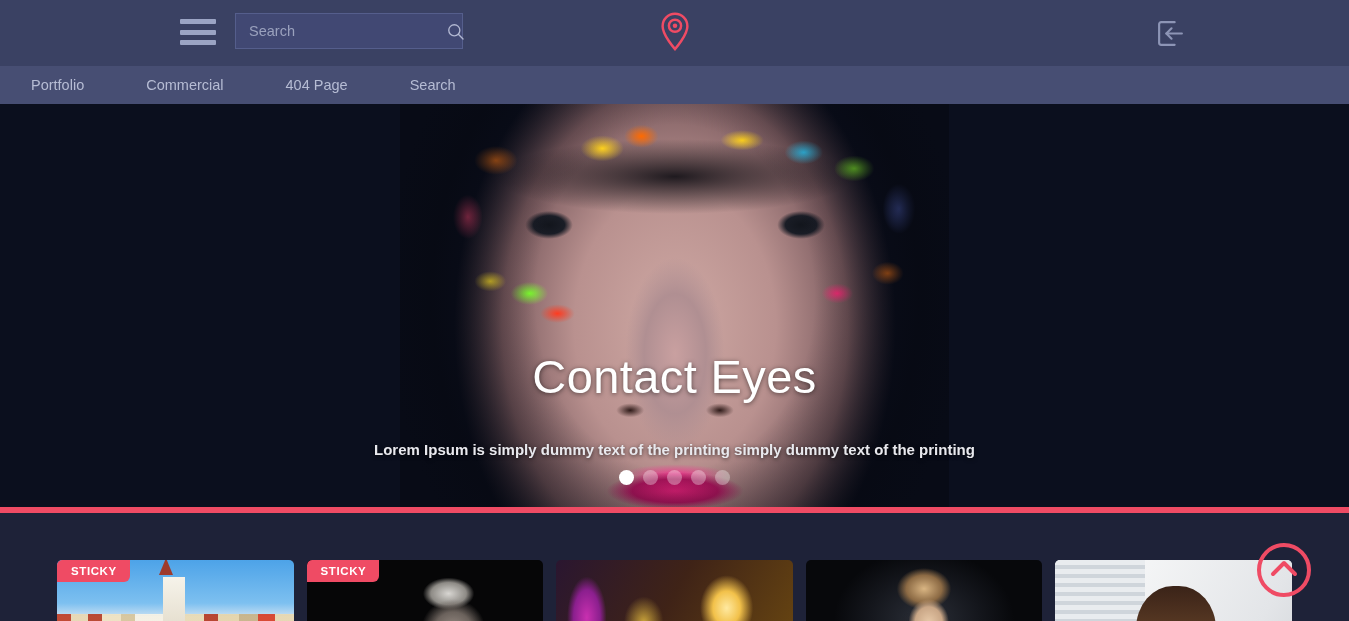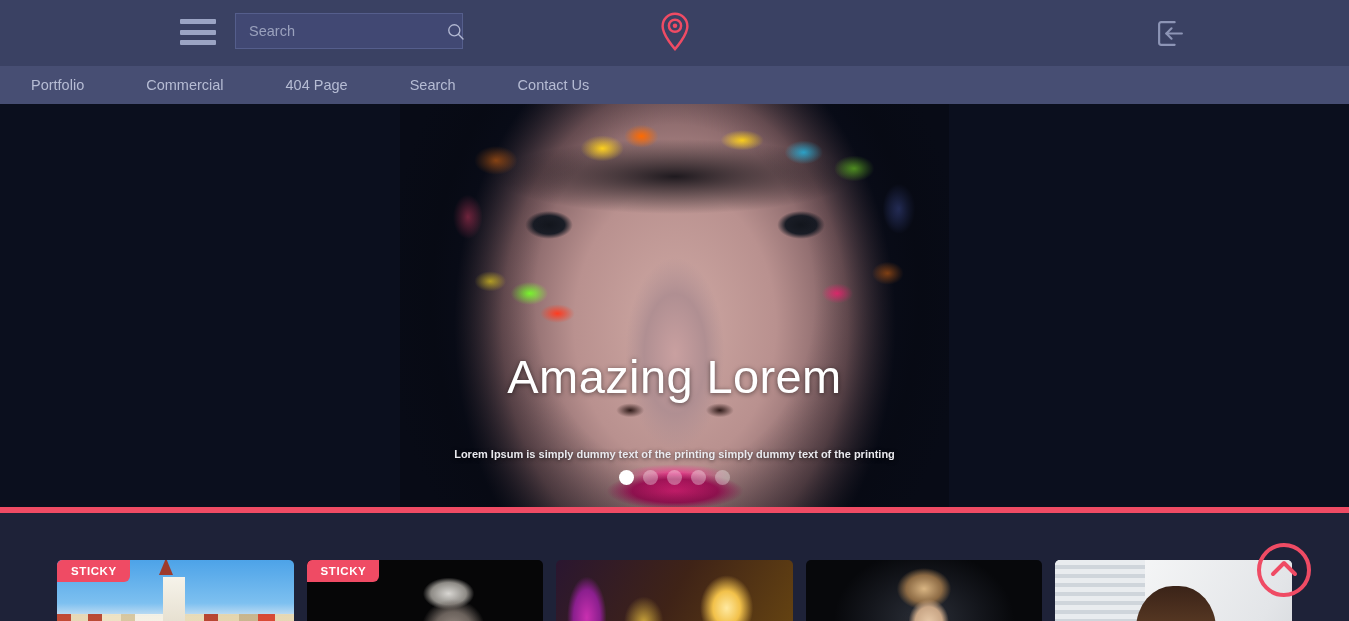--- a/index.html
+++ b/index.html
@@ -159,24 +159,24 @@
     left: 0; right: 0; top: 245px;
     text-align: center;
     color: #ffffff;
     font-size: 47px;
     font-weight: normal;
     letter-spacing: 0.4px;
     text-shadow: 0 1px 5px rgba(0,0,0,0.55);
   }
   .hero-sub {
     position: absolute;
-    left: 0; right: 0; top: 344px;
+    left: 0; right: 0; top: 337px;
     text-align: center;
     color: #e9e9ee;
-    font-size: 11px;
+    font-size: 15px;
     font-weight: bold;
     text-shadow: 0 1px 4px rgba(0,0,0,0.7);
   }
   .dots {
     position: absolute;
     left: 0; right: 0; bottom: 22px;
     display: flex; justify-content: center; gap: 9px;
   }
   .dot {
     width: 15px; height: 15px; border-radius: 50%;
@@ -355,32 +355,31 @@
       <polyline points="16,10 11,15 16,20"></polyline>
     </svg>
   </div>
 </div>
 
 <div class="navbar">
   <div class="nav-item">Portfolio</div>
   <div class="nav-item">Commercial</div>
   <div class="nav-item">404 Page</div>
   <div class="nav-item">Search</div>
-  <div class="nav-item">Contact Us</div>
 </div>
 
 <div class="hero">
   <div class="hero-photo">
     <div class="face"></div>
     <div class="vignette"></div>
   </div>
   <div class="hero-side left"></div>
   <div class="hero-side right"></div>
 
-  <div class="hero-title">Amazing Lorem</div>
+  <div class="hero-title">Contact Eyes</div>
   <div class="hero-sub">Lorem Ipsum is simply dummy text of the printing simply dummy text of the printing</div>
 
   <div class="dots">
     <span class="dot active"></span>
     <span class="dot"></span>
     <span class="dot"></span>
     <span class="dot"></span>
     <span class="dot"></span>
   </div>
 </div>

